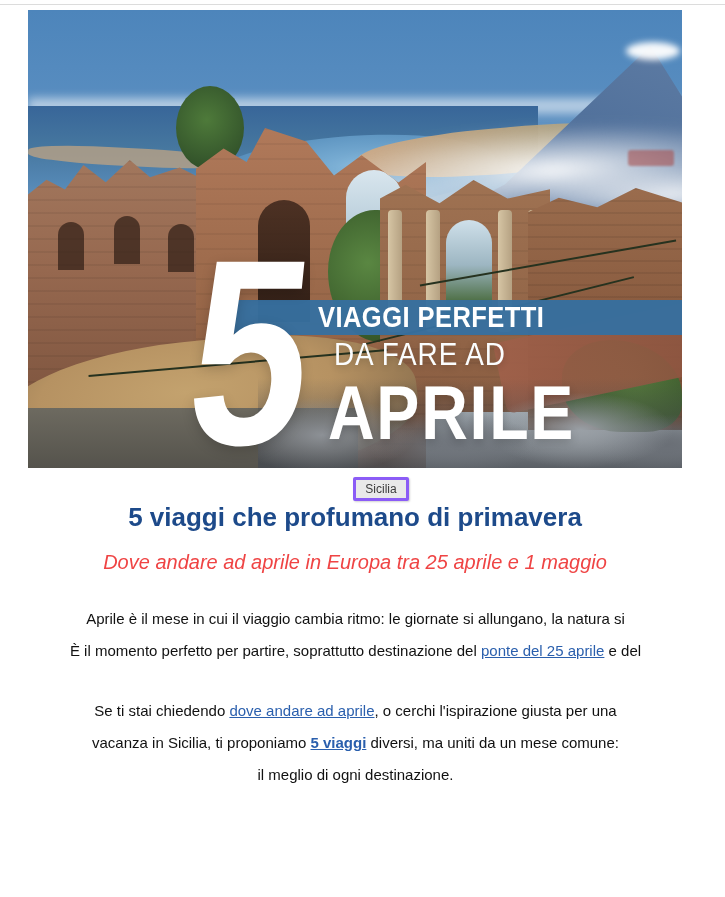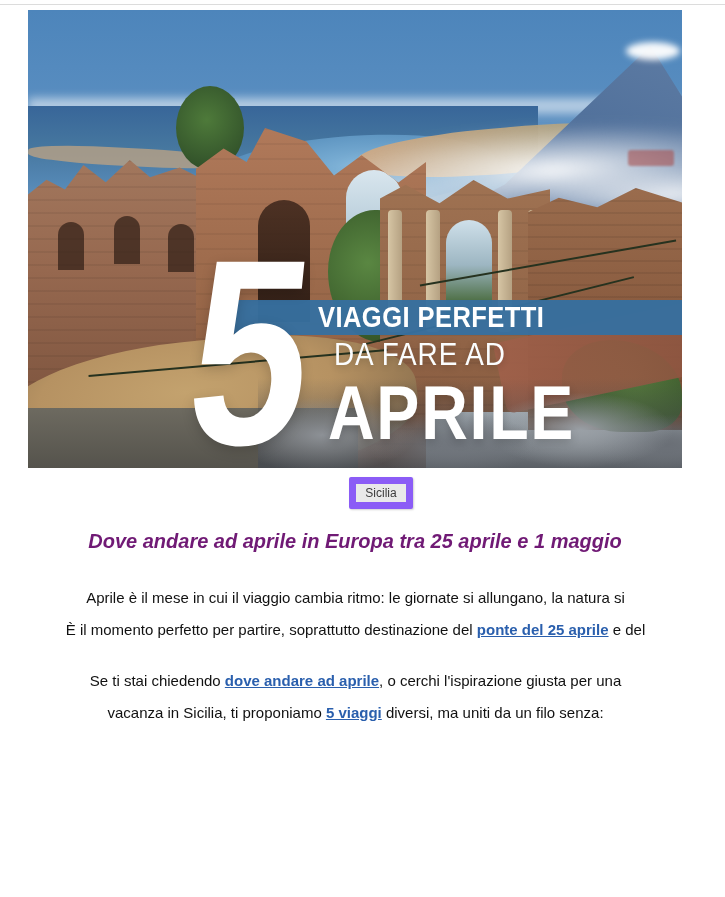--- a/index.html
+++ b/index.html
@@ -107,31 +107,31 @@
           transform:scaleX(.8) skewX(-7deg); transform-origin:left bottom; text-shadow:0 4px 14px rgba(0,0,0,.18); }
   .da-fare { left:306px; top:329px; color:#fbfdfe; font-size:31px; font-weight:400; letter-spacing:1px;
           line-height:1; white-space:nowrap; transform:scaleX(.9); transform-origin:left top;
           text-shadow:0 2px 8px rgba(0,0,0,.2); }
   .aprile { left:300px; top:365px; color:#fff; font-size:76px; font-weight:bold; letter-spacing:2px;
           line-height:1; white-space:nowrap; transform:scaleX(.85); transform-origin:left top;
           text-shadow:0 3px 10px rgba(0,0,0,.2); }
 
   
   .caption-badge { width:fit-content; margin:9px auto 0; position:relative; left:26px;
-          background:#e9e9e9; border:7px solid #8b5cf6; border-radius:2px; padding:2px 9px;
+          background:#e9e9e9; border:3px solid #8b5cf6; border-radius:2px; padding:2px 9px;
           font-size:12px; line-height:14px; color:#3c3c3c; box-shadow:1px 1px 2px rgba(0,0,0,.18); }
   h1.article-title { margin:3px 0 0; text-align:center; color:#1d4a8a; font-size:26px; line-height:26px; font-weight:bold; }
-  h2.article-subtitle { margin:21px 0 0; text-align:center; color:#701a75; font-size:20px; line-height:22px;
-          font-style:italic; font-weight:bold; }
+  h2.article-subtitle { margin:21px 0 0; text-align:center; color:#ef4444; font-size:20px; line-height:22px;
+          font-style:italic; font-weight:normal; }
 
   
   .copy { margin-top:30px; width:697px; margin-left:-21px; font-size:15px; color:#111; }
   .para .line { text-align:center; line-height:32px; white-space:nowrap; }
-  .para + .para { margin-top:19px; }
-  .copy a { color:#2a5fad; text-decoration:underline;font-weight:bold; }
+  .para + .para { margin-top:28px; }
+  .copy a { color:#2a5fad; text-decoration:underline; }
   .copy a.bold { font-weight:bold;text-decoration:underline; }
 </style>
 </head>
 <body>
 
 <div class="top-divider"></div>
 
 <div class="page">
 
   <div class="hero">
@@ -178,26 +178,28 @@
     <div class="banner">
       <span class="banner-label">VIAGGI PERFETTI</span>
     </div>
     <span class="big5">5</span>
     <span class="da-fare">DA FARE AD</span>
     <span class="aprile">APRILE</span>
   </div>
 
   <div class="caption-badge">Sicilia</div>
 
+  <h1 class="article-title">5 viaggi che profumano di primavera</h1>
   <h2 class="article-subtitle">Dove andare ad aprile in Europa tra 25 aprile e 1 maggio</h2>
 
   <div class="copy" id="body-copy">
       <div class="para">
         <div class="line"><span>Aprile è il mese in cui il viaggio cambia ritmo: le giornate si allungano, la natura si</span></div>
         <div class="line"><span>È il momento perfetto per partire, soprattutto destinazione del </span><a href="#">ponte del 25 aprile</a><span> e del</span></div>
       </div>
       <div class="para">
         <div class="line"><span>Se ti stai chiedendo </span><a href="#">dove andare ad aprile</a><span>, o cerchi l'ispirazione giusta per una</span></div>
-        <div class="line"><span>vacanza in Sicilia, ti proponiamo </span><a href="#" class="bold">5 viaggi</a><span> diversi, ma uniti da un filo senza:</span></div>
+        <div class="line"><span>vacanza in Sicilia, ti proponiamo </span><a href="#" class="bold">5 viaggi</a><span> diversi, ma uniti da un mese comune:</span></div>
+        <div class="line"><span>il meglio di ogni destinazione.</span></div>
       </div>
     </div>
 
 </div>
 
 </body></html>

